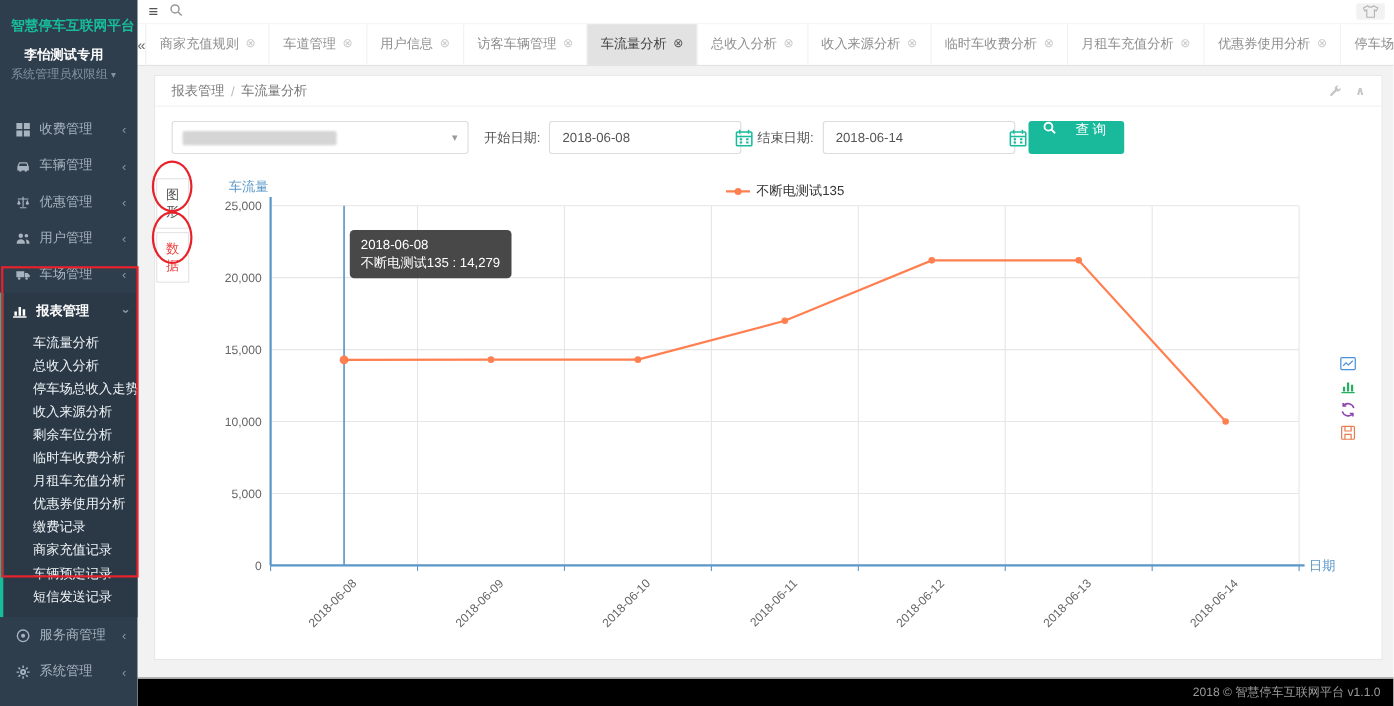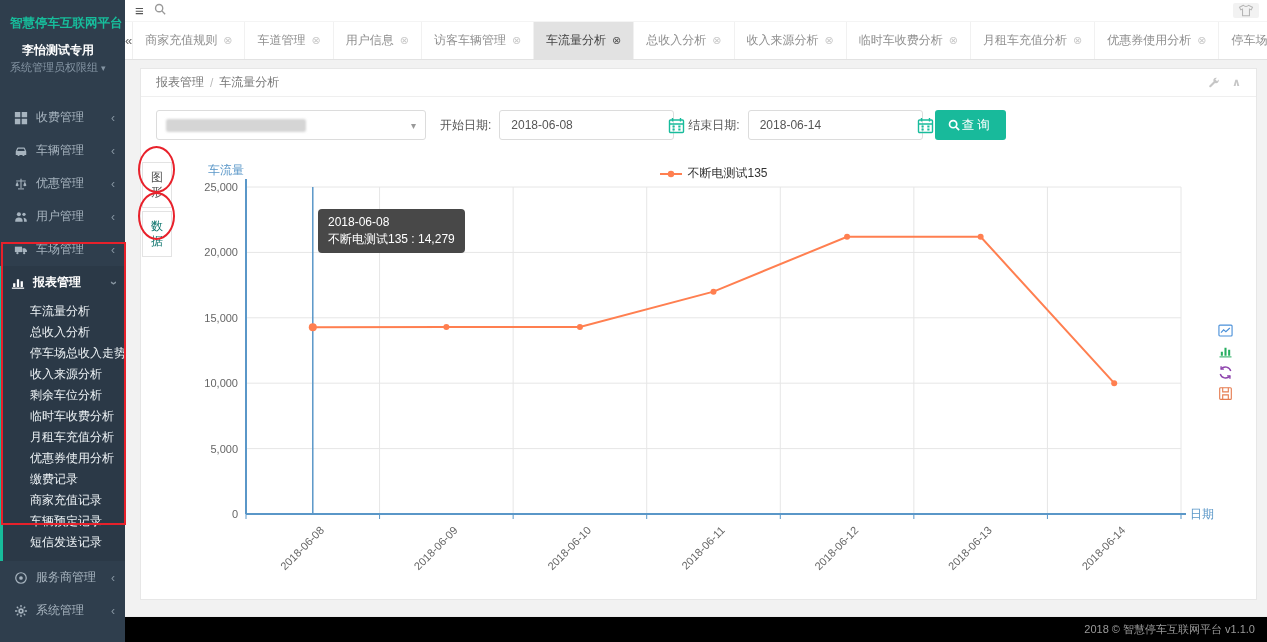--- a/index.html
+++ b/index.html
@@ -53,26 +53,26 @@
   .collapse-glyph{font-size:11px;color:#c6c6c6;font-weight:bold;}
 
   .query-row{display:flex;align-items:center;padding:13px 15px;gap:8px;}
   .select{width:250px;height:28px;border:1px solid #dcdcdc;border-radius:3px;display:flex;align-items:center;padding:0 9px;background:#fff;cursor:pointer;}
   .redact{width:140px;height:13px;background:#d5d5d5;border-radius:2px;filter:blur(1.2px);}
   .select .caret{margin-left:auto;color:#999;font-size:10px;}
   .q-label{color:#555;margin-left:6px;white-space:nowrap;}
   .date-box{width:158px;height:28px;border:1px solid #dcdcdc;border-radius:3px;display:flex;align-items:center;padding:0 6px 0 9px;background:#fff;}
   .date-box input{border:0;outline:0;flex:1;font-size:12px;color:#555;background:transparent;font-family:inherit;}
   .date-box svg{width:17px;height:17px;flex:0 0 auto;}
-  .search-btn{height:30px;background:#18ba9b;color:#fff;border:0;border-radius:3px;padding:0 13px;display:flex;align-items:center;gap:2px;font-size:12.5px;cursor:pointer;font-family:inherit;letter-spacing:3px;margin-left:4px;}
+  .search-btn{height:30px;background:#18ba9b;color:#fff;border:0;border-radius:3px;padding:0 13px;display:flex;align-items:flex-start;gap:18px;font-size:12.5px;cursor:pointer;font-family:inherit;letter-spacing:3px;margin-left:4px;}
   .search-btn svg{width:12px;height:12px;stroke:#fff;fill:none;stroke-width:2;}
 
   .chart-wrap{position:relative;height:446px;}
   .view-tabs{position:absolute;left:0;top:9px;width:30px;z-index:2;}
-  .vtab{width:28px;border:1px solid #e3e3e3;background:#fff;padding:7px 0;text-align:center;color:#0f766e;cursor:pointer;margin-left:1px;}
+  .vtab{width:28px;border:1px solid #e3e3e3;background:#fff;padding:7px 0;text-align:center;color:#ef4444;cursor:pointer;margin-left:1px;}
   .vtab + .vtab{margin-top:3px;}
   .vtab.active{color:#555;}
   .vtab span{display:inline-block;width:13px;word-break:break-all;line-height:15px;}
   .chart-area{position:absolute;left:30px;top:0;right:0;height:446px;}
   .legend{position:absolute;left:50%;transform:translateX(-50%);top:12px;display:flex;align-items:center;gap:6px;color:#333;cursor:pointer;z-index:2;}
   .chart-tooltip{position:absolute;left:147px;top:56px;background:rgba(58,58,58,.93);color:#fff;border-radius:4px;padding:5px 10px;line-height:17px;white-space:nowrap;z-index:4;font-size:12px;}
   .toolbox{position:absolute;left:1047px;top:170px;display:flex;flex-direction:column;gap:5px;z-index:2;}
   .toolbox .tb{width:16px;height:16px;cursor:pointer;display:flex;}
   .toolbox svg{width:15px;height:15px;}
 

